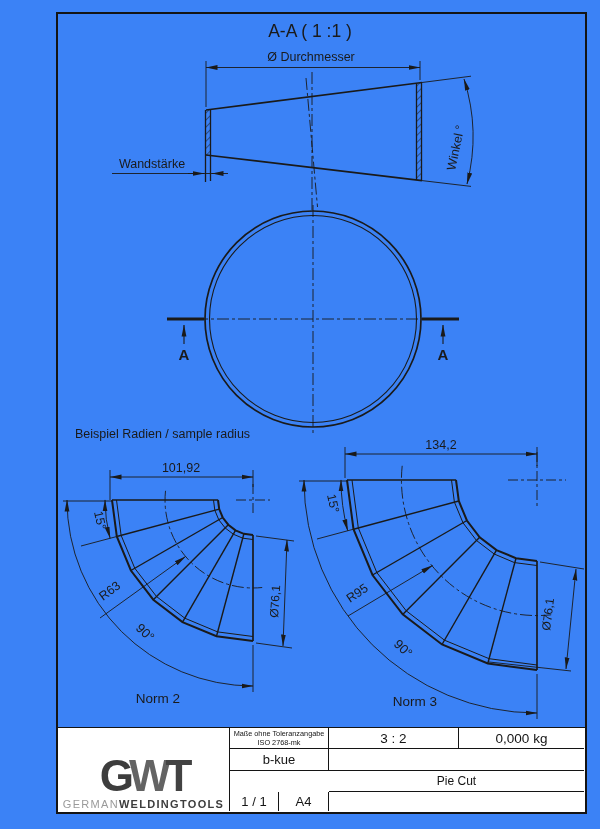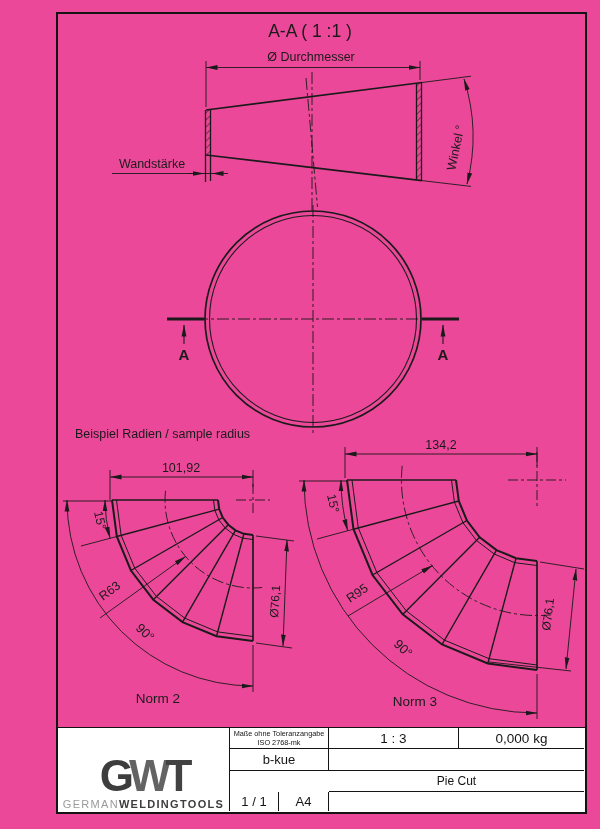--- a/index.html
+++ b/index.html
@@ -1,16 +1,16 @@
 <!DOCTYPE html>
 <html><head>
 <meta charset="utf-8">
 <style>
   html,body{margin:0;padding:0;background:#fff;}
-  .page{position:relative;width:600px;height:829px;background:#ec4899;
+  .page{position:relative;width:600px;height:829px;background:#3b82f6;
         font-family:"Liberation Sans",sans-serif;color:#1a1a1a;overflow:hidden;}
   svg text{fill:#1a1a1a;font-family:"Liberation Sans",sans-serif;}
   
   .tblock{position:absolute;left:57px;top:727px;width:529px;height:86px;
           border:1.8px solid #141414;box-sizing:border-box;background:#fff;}
   .cell{position:absolute;box-sizing:border-box;display:flex;align-items:center;justify-content:center;
         font-size:13px;color:#141414;}
   .b-r{border-right:1.4px solid #141414;}
   .b-b{border-bottom:1.4px solid #141414;}
   .logo-cell{flex-direction:column;justify-content:flex-end;padding-bottom:1px;}
@@ -221,20 +221,20 @@
   </div>
 
   <div class="cell b-r b-b tol" style="left:172px;top:0;width:99px;height:21px;">
     <div>Maße ohne Toleranzangabe</div>
     <div>ISO 2768-mk</div>
   </div>
   <div class="cell b-r b-b" style="left:172px;top:21px;width:99px;height:22px;font-size:13px;">b-kue</div>
   <div class="cell b-r" style="left:172px;top:64px;width:49px;height:19px;font-size:13px;">1 / 1</div>
   <div class="cell b-r" style="left:221px;top:64px;width:50px;height:19px;font-size:13px;">A4</div>
 
-  <div class="cell b-r b-b" style="left:271px;top:0;width:130px;height:21px;font-size:13.5px;">1 : 3</div>
+  <div class="cell b-r b-b" style="left:271px;top:0;width:130px;height:21px;font-size:13.5px;">3 : 2</div>
   <div class="cell b-b" style="left:401px;top:0;width:125px;height:21px;font-size:13.5px;">0,000 kg</div>
   <div class="cell b-b" style="left:271px;top:21px;width:255px;height:22px;"></div>
   <div class="cell b-b" style="left:271px;top:43px;width:255px;height:21px;font-size:12px;">Pie Cut</div>
   <div class="cell" style="left:271px;top:64px;width:255px;height:19px;"></div>
 </div>
 
 </div>
 
 </body></html>

